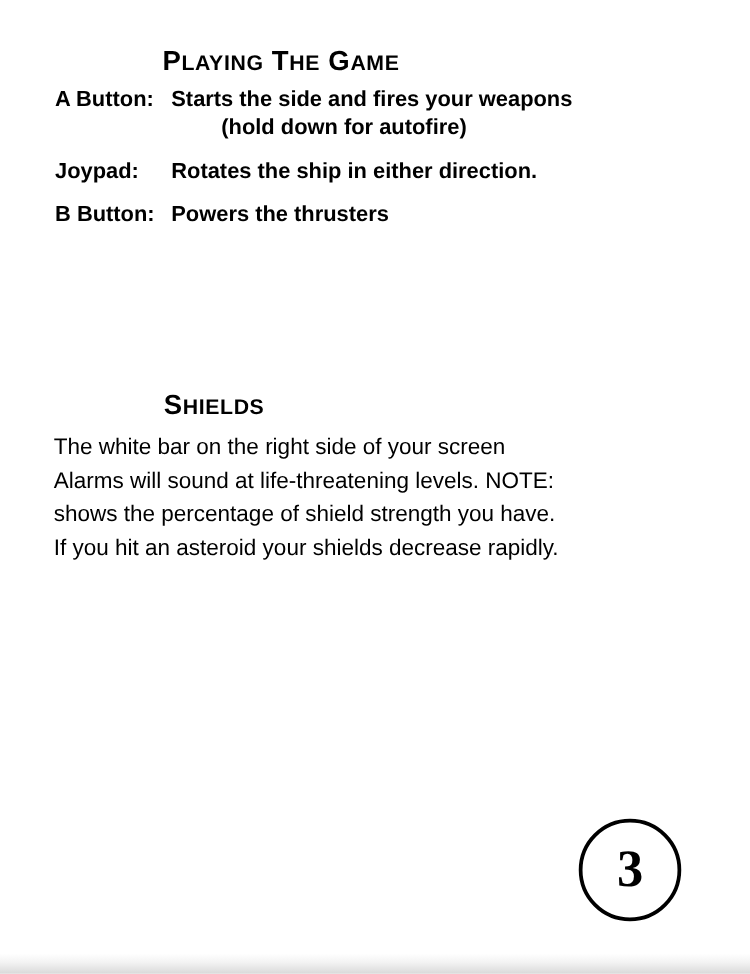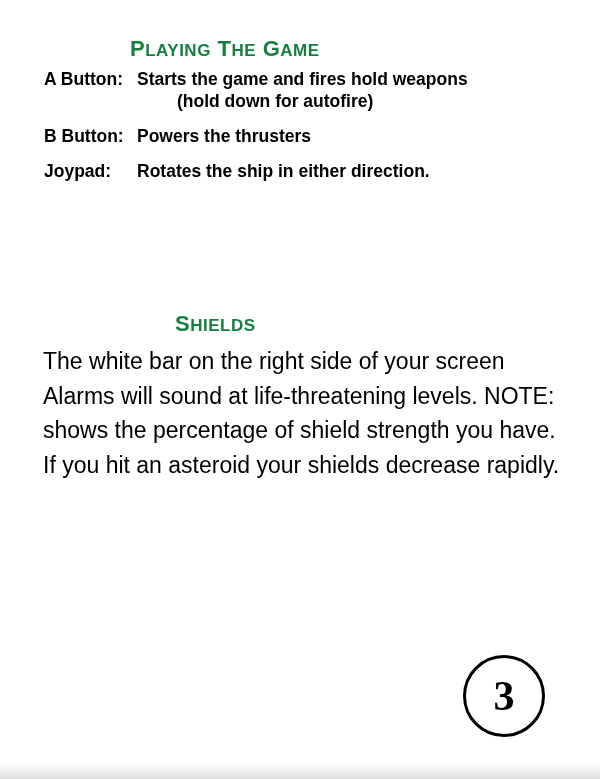--- a/index.html
+++ b/index.html
@@ -30,21 +30,21 @@
     left: 0;
     top: 36px;
     width: 600px;
   }
 
   .heading {
     font-family: "Liberation Sans", sans-serif;
     font-weight: bold;
     font-size: 22px;
     letter-spacing: 0.5px;
-    color: #15803d;
+    color: #000000;
   }
   .heading .small-caps {
     font-size: 17px;
   }
   .heading-playing {
     position: absolute;
     left: 130px;
     top: 0;
   }
 
@@ -79,28 +79,27 @@
   .section-shields {
     position: absolute;
     left: 0;
     top: 311px;
     width: 600px;
   }
   .heading-shields {
     position: absolute;
     left: 131px;
     top: 0;
-    margin-left: 44px;
   }
   .shields-body {
     position: absolute;
     left: 43px;
     top: 33px;
     width: 520px;
-    font-size: 23px;
+    font-size: 18px;
     line-height: 1.50;
   }
   .shields-body .ln {
     display: block;
     white-space: nowrap;
   }
 
   
   .page-number {
     position: absolute;
@@ -141,36 +140,36 @@
       <span>P</span><span class="small-caps">LAYING</span>
       <span>T</span><span class="small-caps">HE</span>
       <span>G</span><span class="small-caps">AME</span>
     </div>
 
     <div class="controls">
 
       <div class="control-row">
         <div class="control-label">A Button:</div>
         <div class="control-desc">
-          <span>Starts the game and fires hold weapons</span>
+          <span>Starts the side and fires your weapons</span>
           <span class="sub">(hold down for autofire)</span>
+        </div>
+      </div>
+
+      <div class="control-row">
+        <div class="control-label">Joypad:</div>
+        <div class="control-desc">
+          <span>Rotates the ship in either direction.</span>
         </div>
       </div>
 
       <div class="control-row">
         <div class="control-label">B Button:</div>
         <div class="control-desc">
           <span>Powers the thrusters</span>
-        </div>
-      </div>
-
-      <div class="control-row">
-        <div class="control-label">Joypad:</div>
-        <div class="control-desc">
-          <span>Rotates the ship in either direction.</span>
         </div>
       </div>
 
     </div>
   </div>
 
   <div class="section-shields">
 
     <div class="heading heading-shields">
       <span>S</span><span class="small-caps">HIELDS</span>

